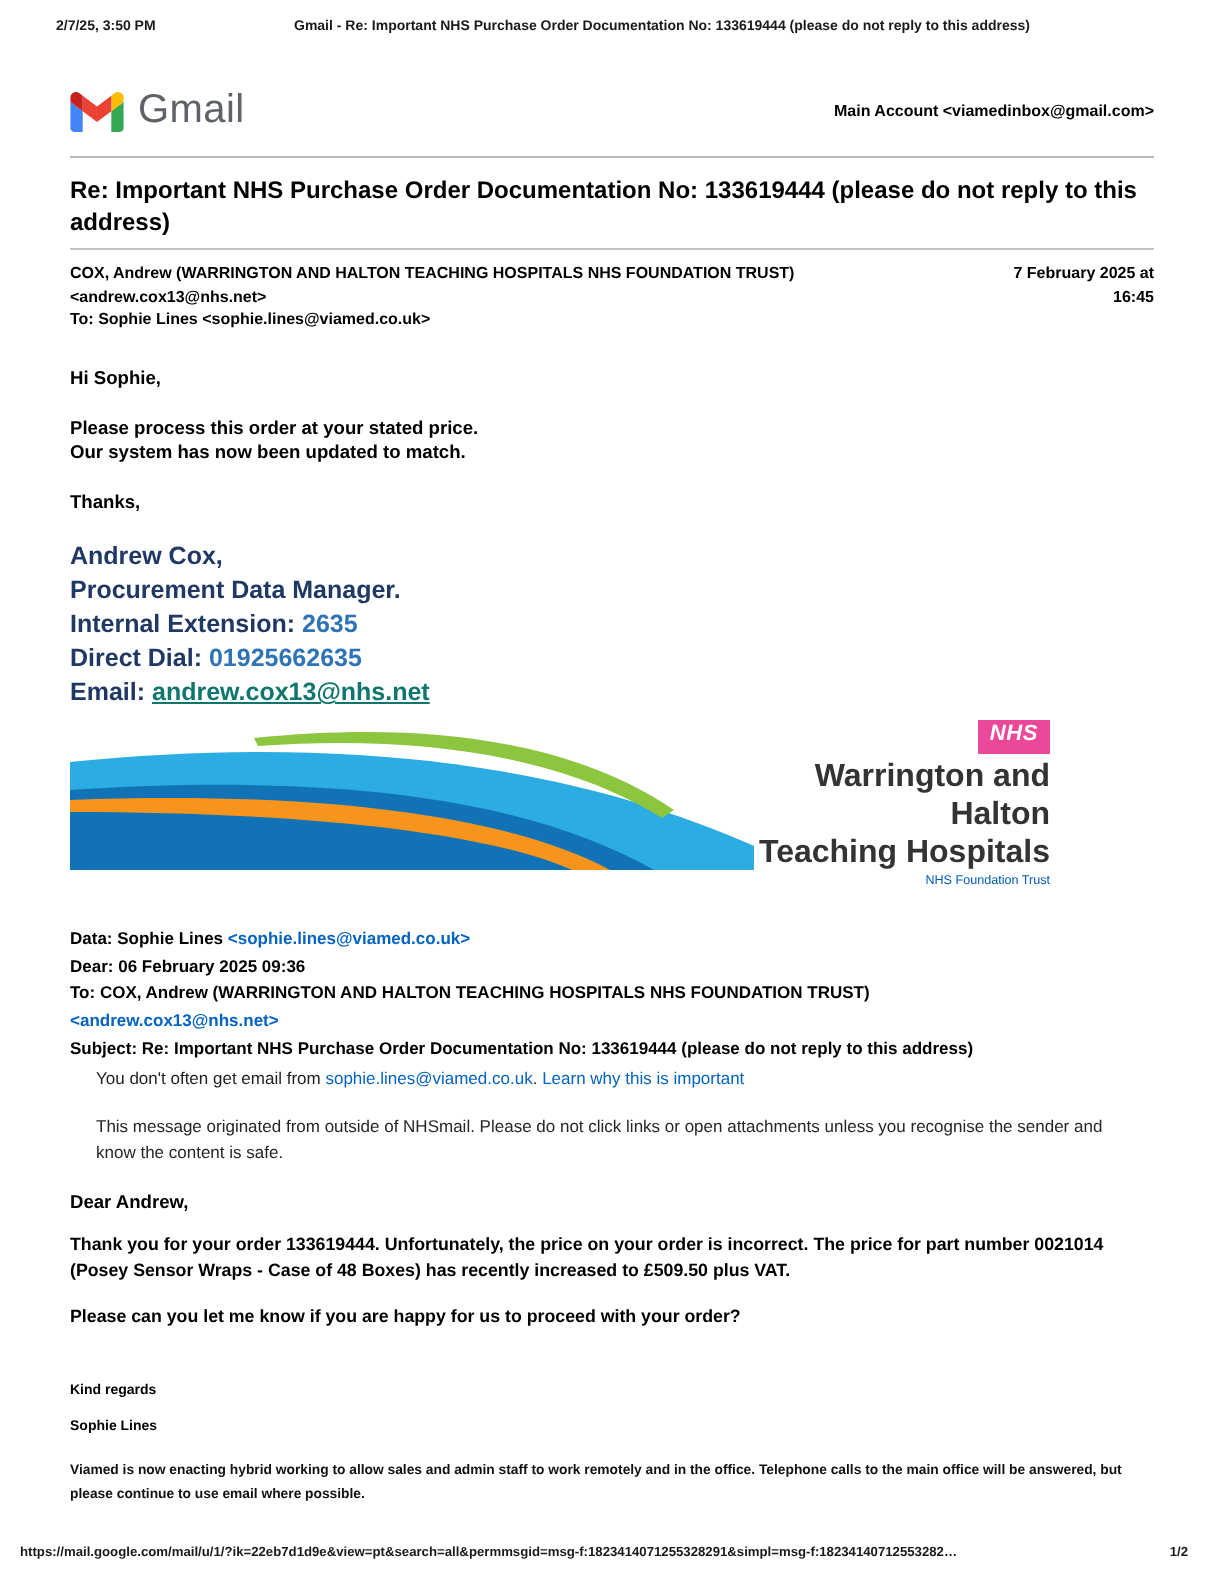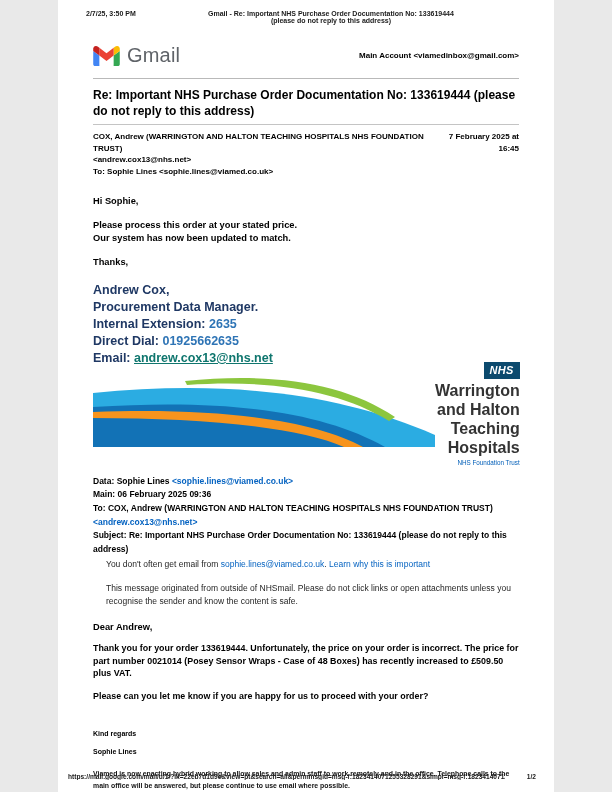--- a/index.html
+++ b/index.html
@@ -1,18 +1,18 @@
 <!DOCTYPE html>
 <html><head>
 <meta charset="utf-8">
 <style>
   * { margin:0; padding:0; box-sizing:border-box; }
   html,body { background:#e9e9e9; }
   .page {
-    width:496px; height:792px; margin:0 auto; background:#fff;
+    width:612px; height:792px; margin:0 auto; background:#fff;
     position:relative; overflow:hidden;
     font-family:"Liberation Sans", sans-serif; color:#000;
   }
   
   .print-header {
     position:absolute; top:10px; left:28px; right:28px;
     display:flex; align-items:flex-start; font-size:7px; font-weight:700; color:#1a1a1a;
   }
   .ph-date { flex:0 0 110px; text-align:left; }
   .ph-title { flex:1; text-align:center; padding-right:60px; }
@@ -55,21 +55,21 @@
   .sig-mail { color:#0f766e; }
 
   
   .banner { margin-top:8px; display:flex; align-items:stretch; height:72px; }
   .swoosh { flex:none; width:342px; height:72px; }
   .nhs-block {
     margin-left:auto; margin-right:52px; display:flex; flex-direction:column;
     align-items:flex-end; justify-content:center; padding-top:6px;
   }
   .nhs-box {
-    background:#0c4a6e; color:#fff; font-weight:700; font-style:italic;
+    background:#ec4899; color:#fff; font-weight:700; font-style:italic;
     font-size:11px; line-height:1; padding:2.5px 6px 3.5px 6px; letter-spacing:0.3px;
   }
   .nhs-org { margin-top:3px; font-size:16px; font-weight:700; color:#333; text-align:right; line-height:1.18; }
   .nhs-trust { margin-top:1px; font-size:6.3px; color:#005eb8; font-weight:400; }
 
   
   .quoted { margin-top:28px; font-size:8.5px; font-weight:600; line-height:1.6; }
   .quoted b { font-weight:700; }
   .link { color:#0563c1; text-decoration:none; }
 
@@ -153,21 +153,21 @@
         <div class="nhs-org">
           <div>Warrington and Halton</div>
           <div>Teaching Hospitals</div>
         </div>
         <div class="nhs-trust">NHS Foundation Trust</div>
       </div>
     </div>
 
     <div class="quoted">
       <div><b>Data: </b><span>Sophie Lines </span><a href="#" class="link">&lt;sophie.lines@viamed.co.uk&gt;</a></div>
-      <div><b>Main: </b><span>06 February 2025 09:36</span></div>
+      <div><b>Dear: </b><span>06 February 2025 09:36</span></div>
       <div><b>To: </b><span>COX, Andrew (WARRINGTON AND HALTON TEACHING HOSPITALS NHS FOUNDATION TRUST)</span></div>
       <div><a href="#" class="link">&lt;andrew.cox13@nhs.net&gt;</a></div>
       <div><b>Subject: </b><span>Re: Important NHS Purchase Order Documentation No: 133619444 (please do not reply to this address)</span></div>
     </div>
 
     <div class="notice1">
       <span>You don't often get email from </span><a href="#" class="link">sophie.lines@viamed.co.uk</a><span>. </span><a href="#" class="link">Learn why this is important</a>
     </div>
 
     <div class="notice2">This message originated from outside of NHSmail. Please do not click links or open attachments unless you recognise the sender and know the content is safe.</div>

